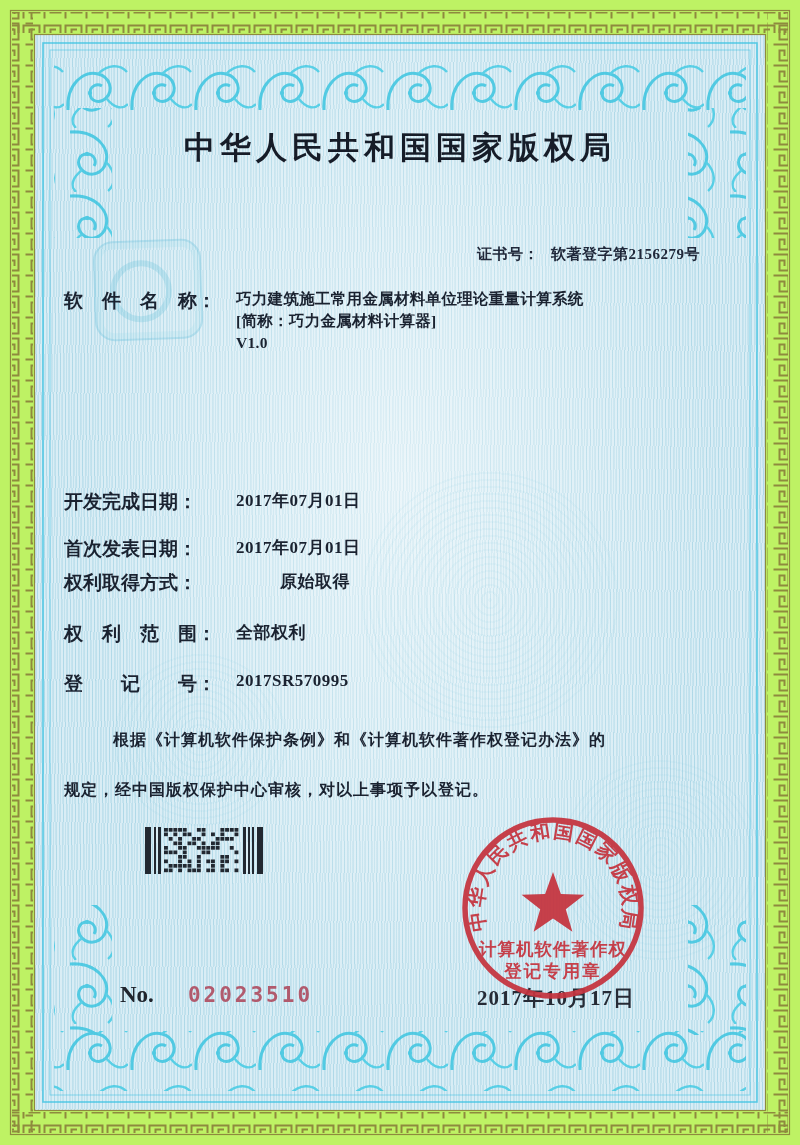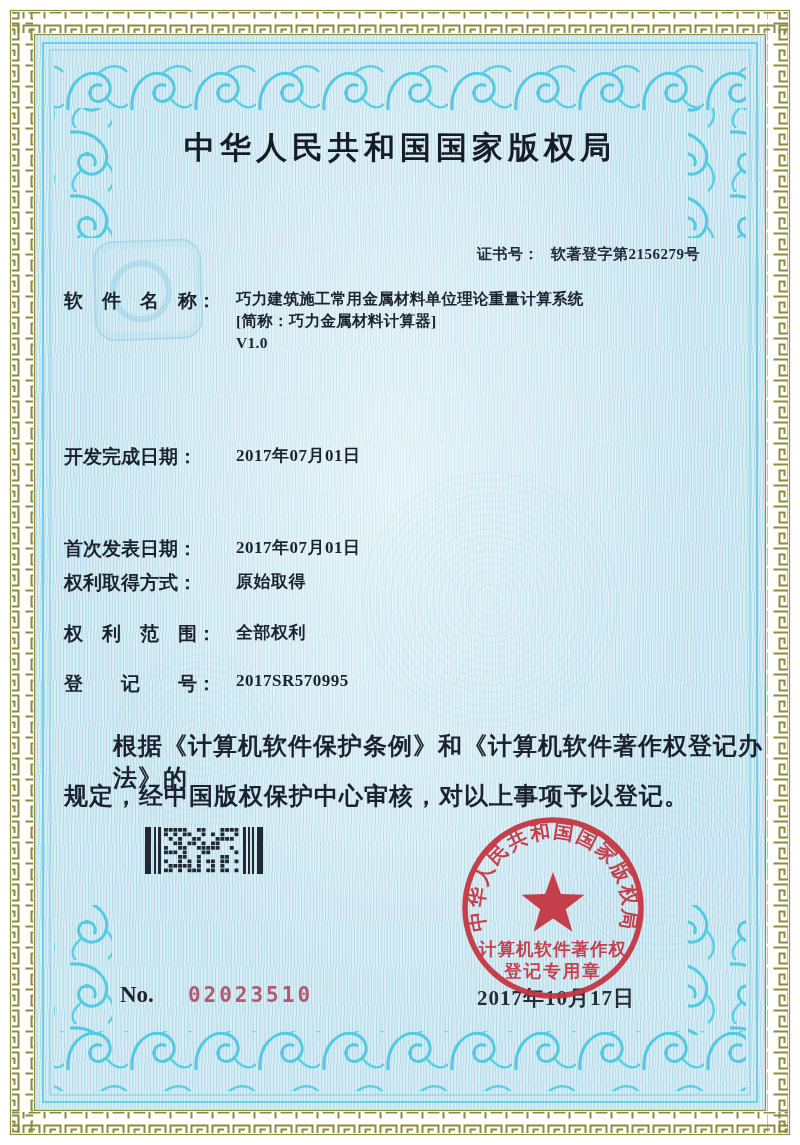--- a/index.html
+++ b/index.html
@@ -1,18 +1,18 @@
 <!DOCTYPE html>
 <html><head>
 <meta charset="utf-8">
 <style>
   html,body{margin:0;padding:0;background:#e8e8e4;}
   .page{
     position:relative;width:800px;height:1145px;overflow:hidden;
-    background:#ffffff;
+    background:#bef264;
     font-family:"Liberation Serif","DejaVu Serif",serif;
     color:#1b2330;
   }
   
   .inner{
     position:absolute;left:34px;top:34px;right:34px;bottom:34px;
     background:
       radial-gradient(ellipse at 50% 42%, rgba(255,255,255,.50), rgba(255,255,255,0) 62%),
       repeating-linear-gradient(91.2deg, rgba(96,178,206,.22) 0 1px, rgba(255,255,255,0) 1px 3px),
       repeating-linear-gradient(88.6deg, rgba(96,178,206,.16) 0 1px, rgba(255,255,255,0) 1px 4px),
@@ -45,21 +45,21 @@
   }
   .certno{
     position:absolute;left:477px;top:245px;font-size:15px;font-weight:600;
     letter-spacing:.5px;color:#20283a;
   }
   .certno .gap{display:inline-block;width:12px;}
   .row{position:absolute;left:64px;display:flex;align-items:flex-start;}
   .row .label{width:172px;font-size:19px;font-weight:700;color:#1a2230;flex:none;white-space:nowrap;}
   .row .value{font-size:17px;font-weight:700;color:#1a2230;letter-spacing:.5px;}
   .row .value-block{font-size:15.5px;font-weight:700;line-height:22px;color:#1a2230;letter-spacing:.3px;}
-  .statement-line{position:absolute;font-size:24px;font-weight:600;letter-spacing:1px;color:#1a2230;}
+  .statement-line{position:absolute;font-size:16px;font-weight:600;letter-spacing:1px;color:#1a2230;}
   .barcode{position:absolute;left:145px;top:827px;width:122px;height:47px;}
   .issue-date{
     position:absolute;left:477px;top:984px;font-size:21px;font-weight:700;
     letter-spacing:1px;color:#262b36;
   }
   .seal{position:absolute;left:448px;top:803px;opacity:.93;}
   .serial{position:absolute;left:120px;top:982px;display:flex;align-items:baseline;gap:20px;}
   .serial .no-label{font-size:23px;font-weight:600;color:#20242c;margin-right:14px;}
   .serial .no-number{
     font-family:"DejaVu Sans Mono","Liberation Mono",monospace;
@@ -127,31 +127,31 @@
   <div class="row" style="top:288px;justify-content:space-between;">
     <span class="label">软　件　名　称：</span>
     <span class="value-block">
       <span>巧力建筑施工常用金属材料单位理论重量计算系统</span><br>
       <span>[简称：巧力金属材料计算器]</span><br>
       <span>V1.0</span>
     </span>
   </div>
 
 
-  <div class="row" style="top:444px;">
+  <div class="row" style="top:489px;">
     <span class="label">开发完成日期：</span>
     <span class="value">2017年07月01日</span>
   </div>
 
   <div class="row" style="top:536px;">
     <span class="label">首次发表日期：</span>
     <span class="value">2017年07月01日</span>
   </div>
 
-  <div class="row" style="top:570px;">
+  <div class="row" style="top:570px;gap:44px;">
     <span class="label">权利取得方式：</span>
     <span class="value">原始取得</span>
   </div>
 
   <div class="row" style="top:621px;">
     <span class="label">权　利　范　围：</span>
     <span class="value">全部权利</span>
   </div>
 
   <div class="row" style="top:671px;justify-content:space-between;">

